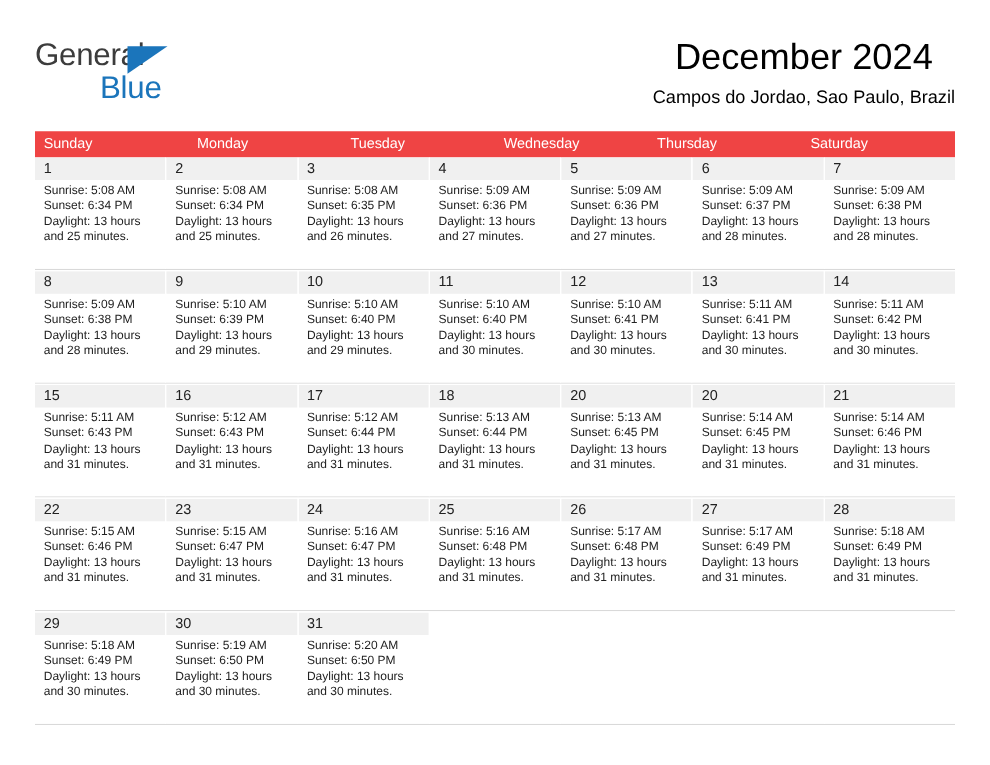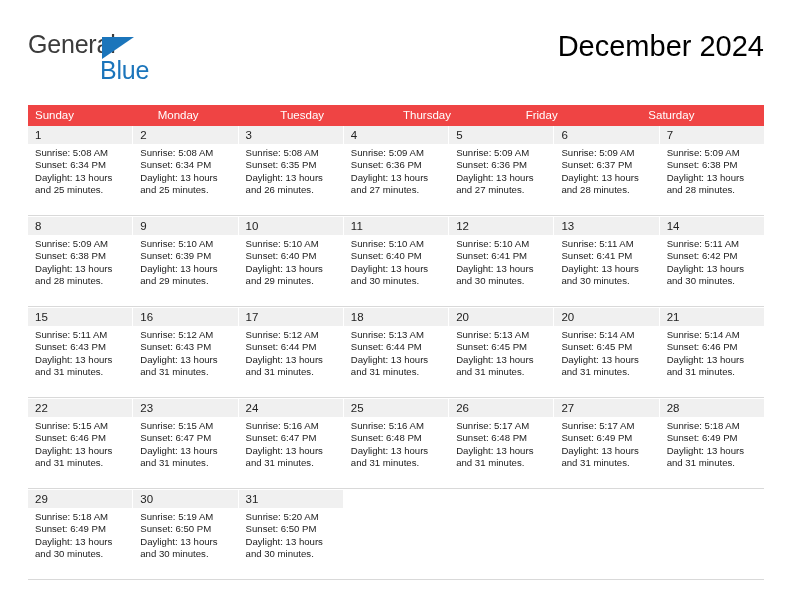--- a/index.html
+++ b/index.html
@@ -50,21 +50,21 @@
     position: absolute;
     left: 74px;
     top: 7px;
     width: 0;
     height: 0;
     border-left: 32px solid #1b75bb;
     border-bottom: 22px solid transparent;
   }
   .logo-blue {
     position: absolute;
-    left: 72px;
+    left: 52px;
     top: 26px;
     font-size: 25px;
     font-weight: 400;
     letter-spacing: -0.2px;
     color: #1b75bb;
     line-height: 28px;
   }
 
   .title-block {
     position: absolute;
@@ -167,31 +167,32 @@
   <div class="header">
 
     <div class="logo">
       <span class="logo-general">General</span>
       <span class="logo-triangle"></span>
       <span class="logo-blue">Blue</span>
     </div>
 
     <div class="title-block">
       <div class="cal-title">December 2024</div>
+      <div class="cal-subtitle">Campos do Jordao, Sao Paulo, Brazil</div>
     </div>
 
   </div>
 
   <div class="calendar">
     <div class="weekday-row">
       <div class="weekday">Sunday</div>
       <div class="weekday">Monday</div>
       <div class="weekday">Tuesday</div>
+      <div class="weekday">Wednesday</div>
       <div class="weekday">Thursday</div>
-      <div class="weekday">Friday</div>
       <div class="weekday">Saturday</div>
     </div>
     <div id="weeks-container">
         <div class="week-row first">
           <div class="day-cell filled">
             <div class="daynum-band">1</div>
             <div class="day-info">
               <div>Sunrise: 5:08 AM</div>
               <div>Sunset: 6:34 PM</div>
               <div>Daylight: 13 hours</div>

